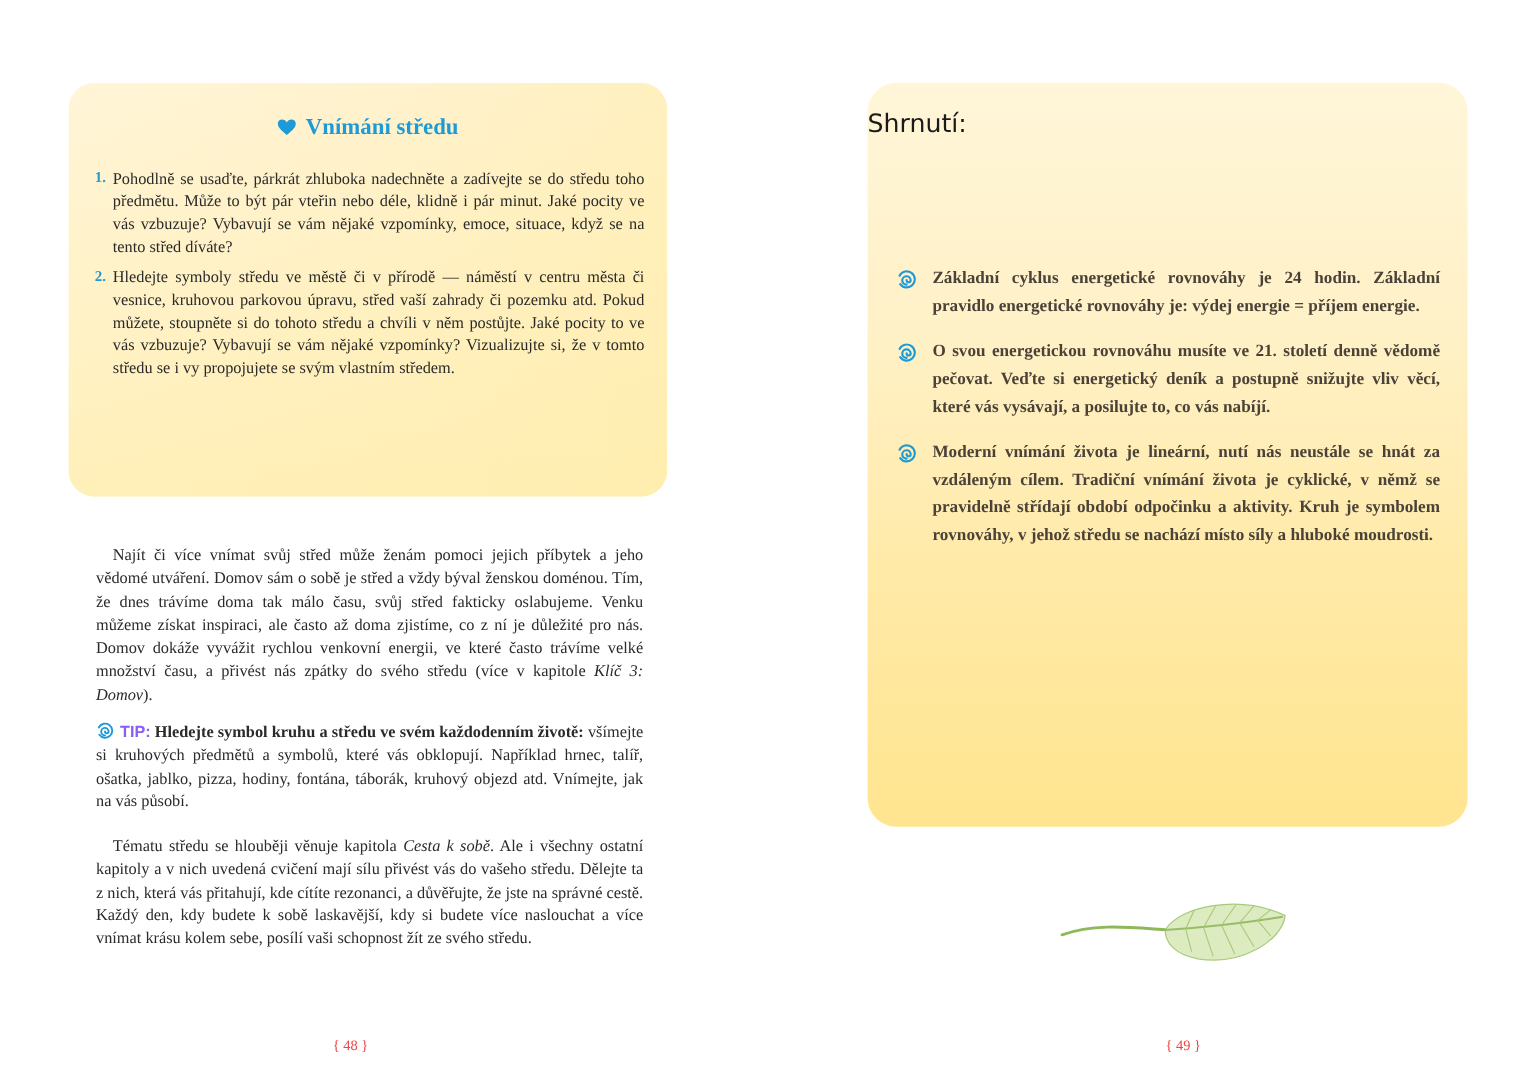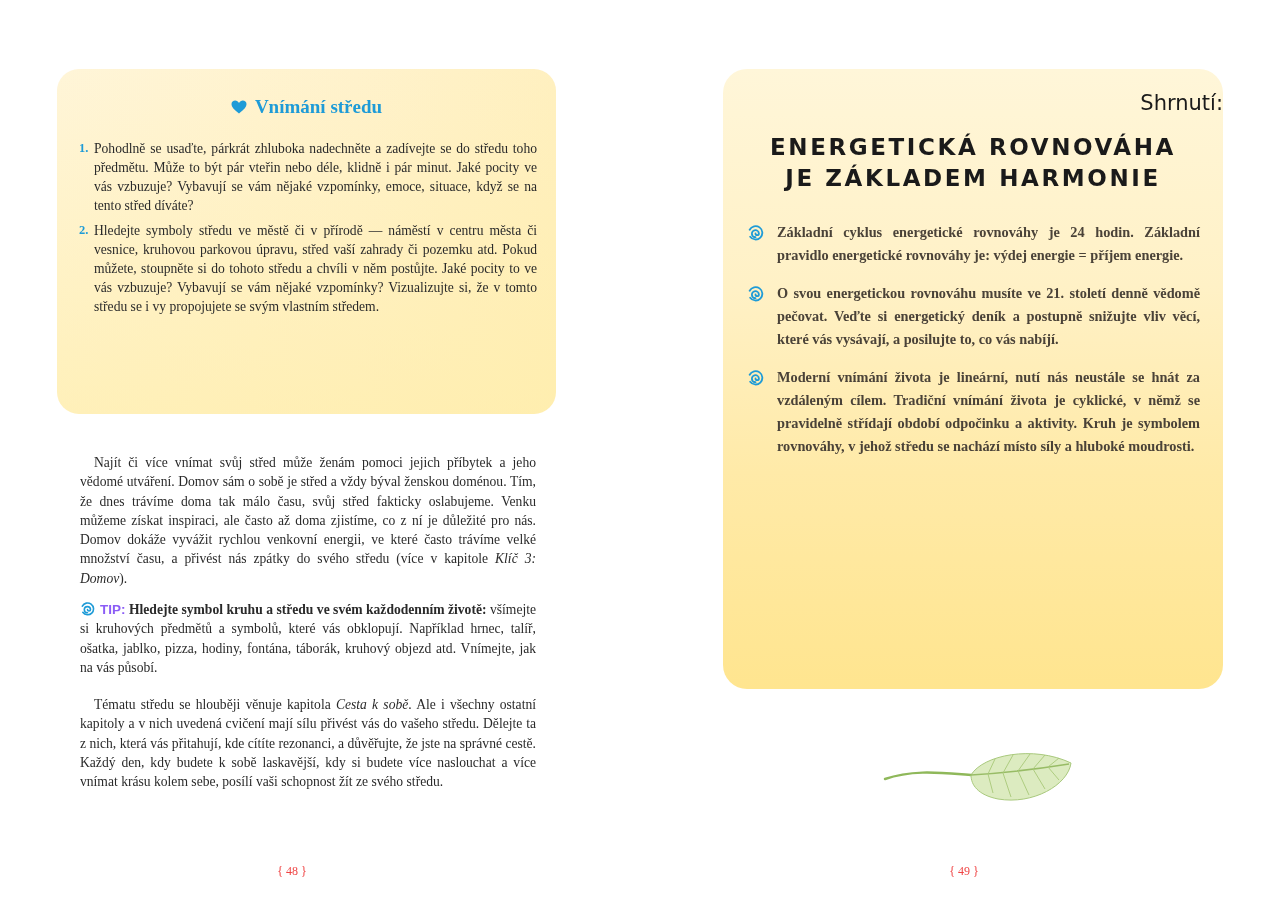--- a/index.html
+++ b/index.html
@@ -60,21 +60,21 @@
   }
 
   
   .box-right {
     position:absolute; left:83px; top:57px; width:500px; height:620px;
     border-radius:24px;
     background:
       linear-gradient(180deg, #fff6d9 0%, #fff1c6 35%, #ffeaa8 65%, #ffe58f 100%);
   }
   .summary-kicker {
-    position:absolute; left:0; right:0; top:22px; text-align:right;
+    position:absolute; left:0; right:0; top:22px; text-align:left;
     font-family:"DejaVu Sans", sans-serif; font-size:21px; color:#1a1a1a; font-weight:normal;
   }
   .summary-title {
     position:absolute; left:0; right:0; top:63px; text-align:center;
     font-family:"DejaVu Sans", sans-serif; font-weight:bold; font-size:23px;
     letter-spacing:2.6px; line-height:31px; color:#1a1a1a;
   }
   .bullets { position:absolute; left:24px; top:152px; width:453px; }
   .bullet {
     position:relative; padding-left:30px; margin-bottom:15px;
@@ -124,24 +124,20 @@
   <div class="body-text para2">
     <p><span>Tématu středu se hlouběji věnuje kapitola </span><i>Cesta k sobě</i><span>. Ale i všechny ostatní kapitoly a v nich uvedená cvičení mají sílu přivést vás do vašeho středu. Dělejte ta z nich, která vás přitahují, kde cítíte rezonanci, a důvěřujte, že jste na správné cestě. Každý den, kdy budete k sobě laskavější, kdy si budete více naslouchat a více vnímat krásu kolem sebe, posílí vaši schopnost žít ze svého středu.</span></p>
   </div>
 
   <div class="page-num" style="left:262px;">{ 48 }</div>
 </div>
 
 <div class="page page-right">
   <div class="box-right">
     <div class="summary-kicker">Shrnutí:</div>
-    <div class="summary-title">
-      <div>ENERGETICKÁ ROVNOVÁHA</div>
-      <div>JE ZÁKLADEM HARMONIE</div>
-    </div>
     <div class="bullets">
       <div class="bullet">
         <svg class="spiral-icon" viewBox="0 0 16 16">
             <path d="M2.5 4.5 A6.3 6.3 0 1 1 3 11 M8 11.5 A3.3 3.3 0 1 1 11.2 8 A1.6 1.6 0 1 1 8 8" fill="none" stroke="#1e9bd7" stroke-width="1.7" stroke-linecap="round"></path>
           </svg>
         <span>Základní cyklus energetické rovnováhy je 24 hodin. Základní pravidlo energetické rovnováhy je: výdej energie = příjem energie.</span>
       </div>
       <div class="bullet">
         <svg class="spiral-icon" viewBox="0 0 16 16">
             <path d="M2.5 4.5 A6.3 6.3 0 1 1 3 11 M8 11.5 A3.3 3.3 0 1 1 11.2 8 A1.6 1.6 0 1 1 8 8" fill="none" stroke="#1e9bd7" stroke-width="1.7" stroke-linecap="round"></path>
@@ -168,14 +164,14 @@
         <path d="M150 22 L 162 8"></path>
         <path d="M165 20 L 176 11"></path>
       <path d="M105 27 L 110 46"></path>
         <path d="M120 26 L 128 50"></path>
         <path d="M135 24 L 146 48"></path>
         <path d="M150 22 L 162 42"></path>
         <path d="M165 20 L 176 33"></path>
     </g>
   </svg>
 
-  <div class="page-num" style="left:294px;">{ 49 }</div>
+  <div class="page-num" style="left:316px;">{ 49 }</div>
 </div>
 
 </body></html>

